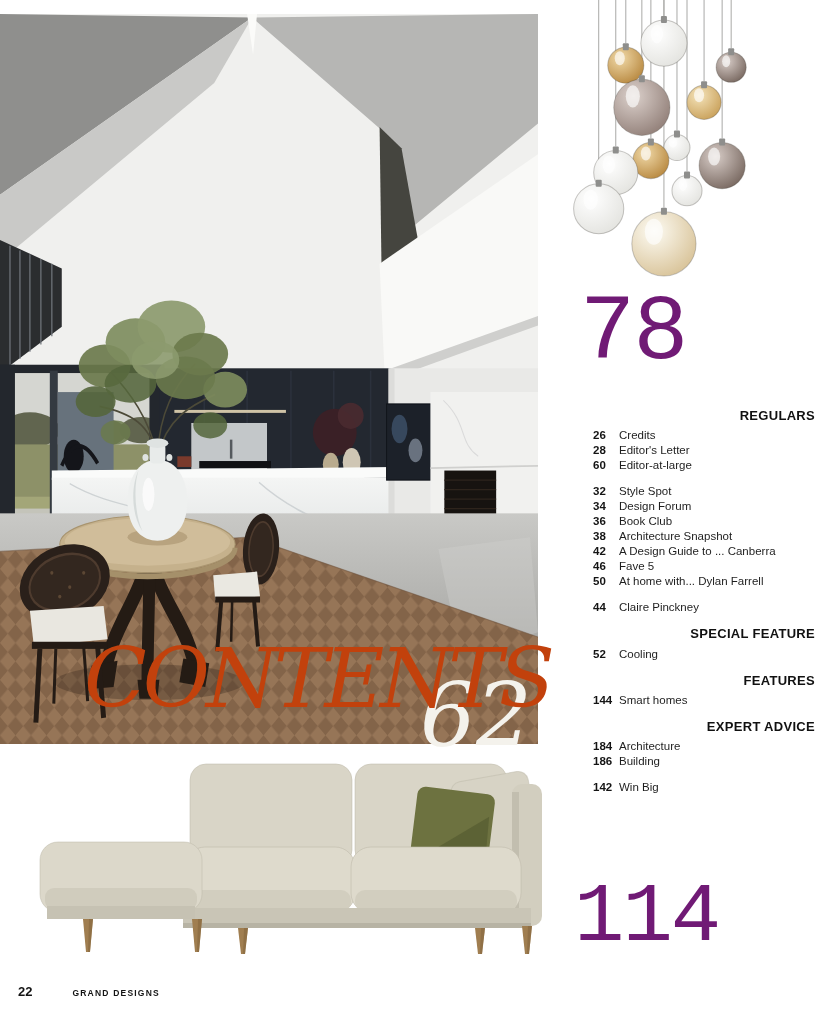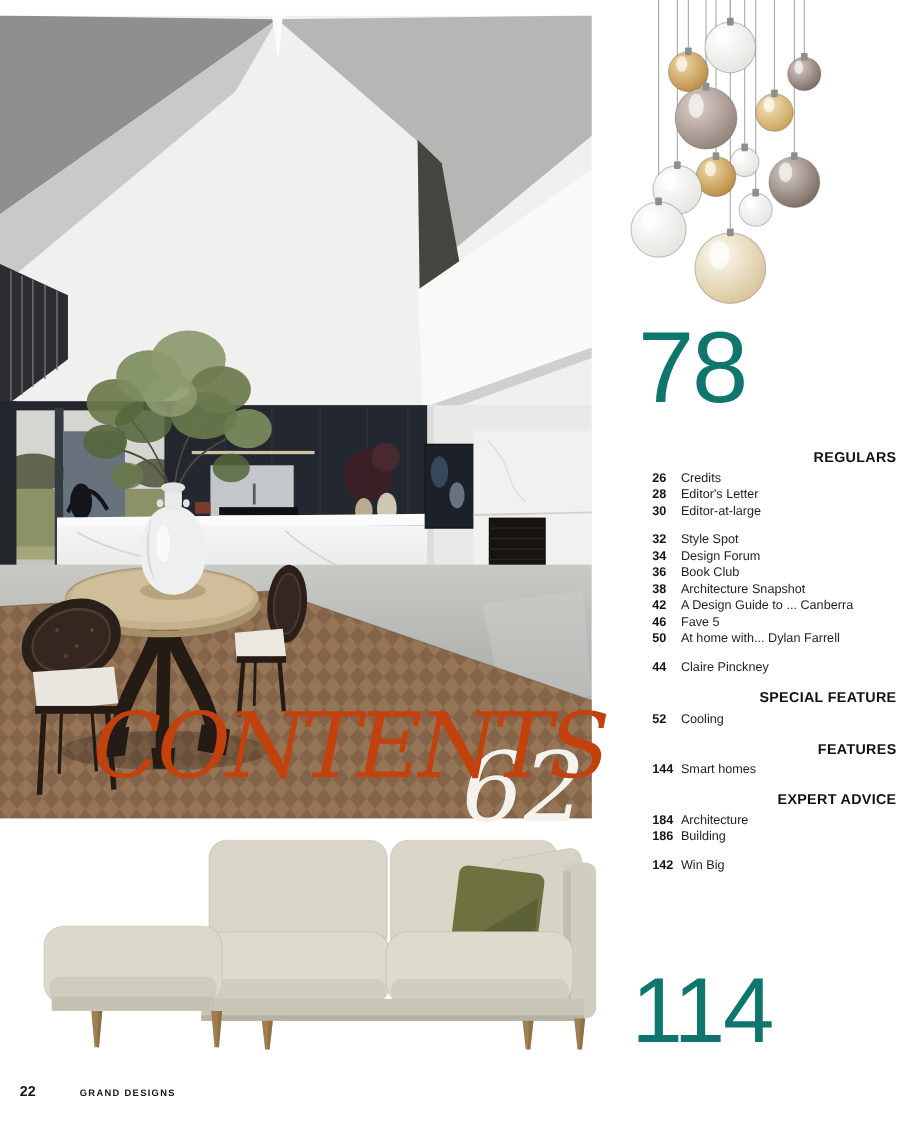--- a/index.html
+++ b/index.html
@@ -11,22 +11,22 @@
   .photo-main svg{display:block;width:100%;height:100%;}
   .photo-num{position:absolute;right:6px;bottom:-16px;
              font-family:"DejaVu Serif",serif;font-style:italic;font-weight:400;
              font-size:88px;line-height:1;color:#f4f2ec;}
 
   
   .photo-pendants{position:absolute;left:553px;top:0;width:262px;height:286px;}
   .photo-pendants svg{display:block;width:100%;height:100%;}
 
   
-  .bignum{position:absolute;font-family:Liberation Sans, sans-serif;font-weight:400;
-          line-height:1;color:#0f766e;letter-spacing:-2px;}
+  .bignum{position:absolute;font-family:Liberation Mono, monospace;font-weight:400;
+          line-height:1;color:#701a75;letter-spacing:-2px;}
   .bignum-78{left:580px;top:288px;font-size:92px;}
   .bignum-114{left:574px;top:876px;font-size:84px;text-align:right;}
 
   
   .contents-title{position:absolute;left:84px;top:636px;margin:0;
                   font-family:"DejaVu Serif",serif;font-style:italic;font-weight:400;
                   font-size:82px;letter-spacing:-4px;line-height:1.05;color:#c2410c;
                   white-space:nowrap;}
 
   
@@ -322,21 +322,21 @@
         <h3 class="toc-heading">REGULARS</h3>
         <div class="toc-row">
           <span class="toc-num">26</span>
           <span class="toc-label">Credits</span>
         </div>
         <div class="toc-row">
           <span class="toc-num">28</span>
           <span class="toc-label">Editor's Letter</span>
         </div>
         <div class="toc-row">
-          <span class="toc-num">30</span>
+          <span class="toc-num">60</span>
           <span class="toc-label">Editor-at-large</span>
         </div>
       </div>
       <div class="toc-section">
         <div class="toc-row">
           <span class="toc-num">32</span>
           <span class="toc-label">Style Spot</span>
         </div>
         <div class="toc-row">
           <span class="toc-num">34</span>

